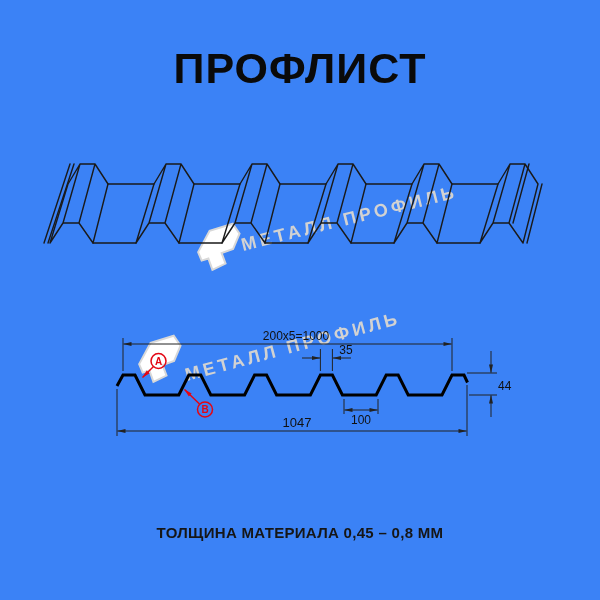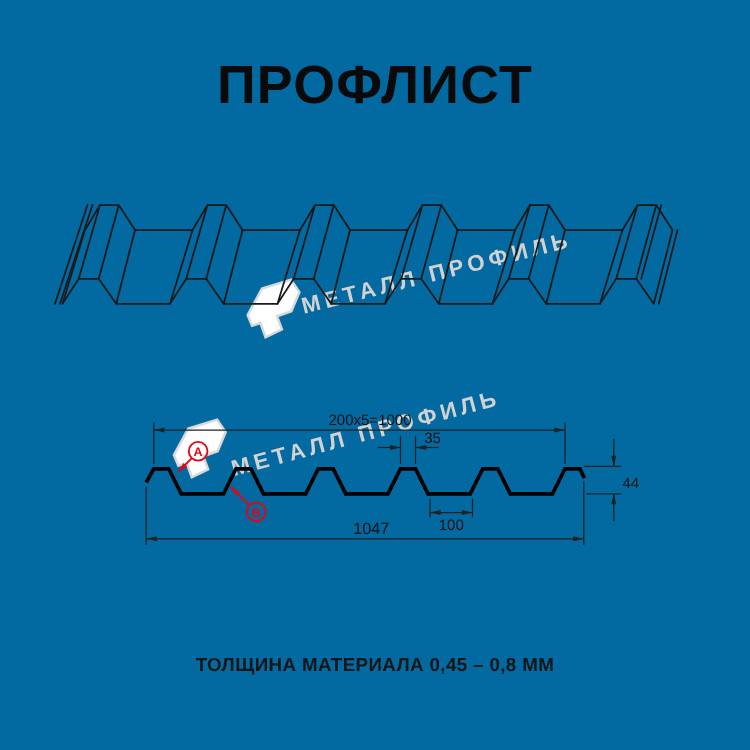--- a/index.html
+++ b/index.html
@@ -1,17 +1,17 @@
 <!DOCTYPE html>
 <html><head>
 <meta charset="utf-8">
 <style>
   html,body{margin:0;padding:0;background:#fff;}
   .stage{
-    position:relative;width:600px;height:600px;background:#0369a1;overflow:hidden;
+    position:relative;width:600px;height:600px;background:#3b82f6;overflow:hidden;
     font-family:"Liberation Sans","DejaVu Sans",sans-serif;color:#0a0a0a;
   }
   .title{
     position:absolute;top:44px;left:0;width:600px;text-align:center;
     font-size:43px;font-weight:700;letter-spacing:1px;color:#0a0a0a;
   }
   .subtitle{
     position:absolute;top:92px;left:0;width:600px;text-align:center;
     font-size:17px;font-weight:700;letter-spacing:.5px;color:#111;
   }

